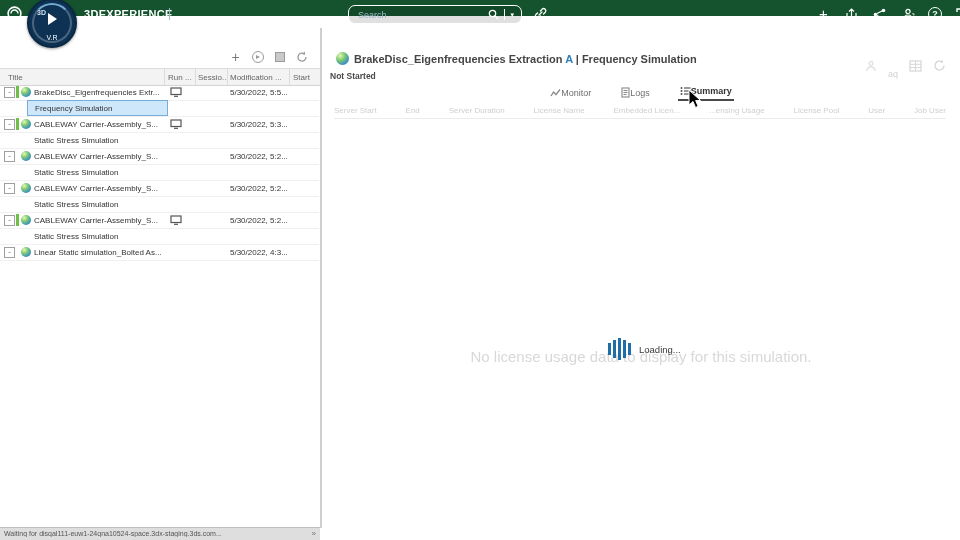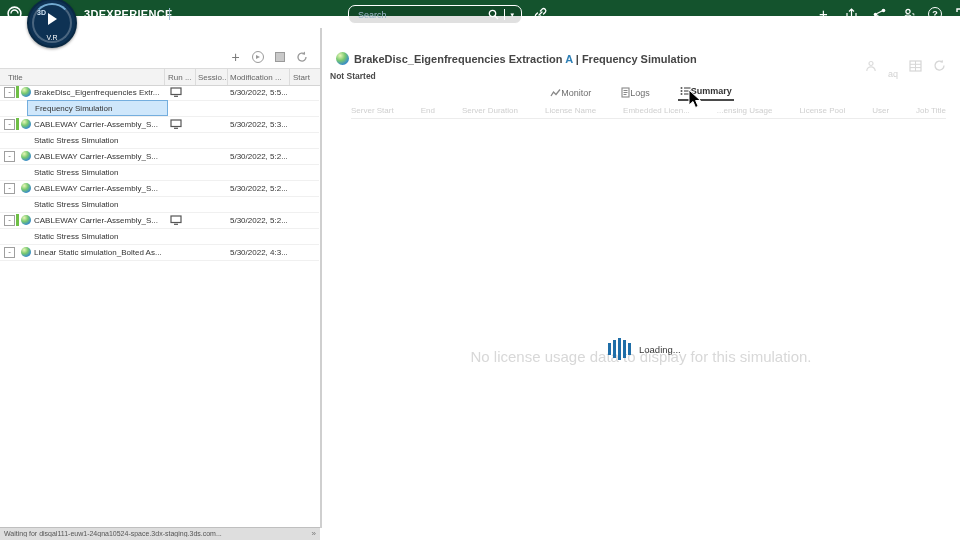--- a/index.html
+++ b/index.html
@@ -67,21 +67,21 @@
   .rp-sphere{position:absolute;left:14px;top:24px;width:13px;height:13px;}
   .rp-title{position:absolute;left:32px;top:25px;font-size:11px;font-weight:bold;color:#454545;white-space:nowrap;}
   .rp-title .rev{color:#2e7fb5;}
   .rp-status{position:absolute;left:8px;top:43px;font-size:8.5px;font-weight:bold;color:#4a4a4a;}
   .rp-fadeicons{position:absolute;top:24px;right:14px;display:flex;align-items:center;gap:11px;color:#d6d6d6;}
   .rp-fadeicons .fi{display:flex;align-items:center;justify-content:center;}
   .fi-translate{font-size:9px;color:#d2d2d2;letter-spacing:0;margin-top:17px;}
   .tabs{position:absolute;top:56px;left:0;right:0;display:flex;justify-content:center;gap:26px;}
   .tab{display:flex;align-items:flex-end;gap:0;font-size:9px;color:#6e6e6e;padding:2px 2px 3px 2px;cursor:pointer;}
   .tab.active{color:#333;border-bottom:2px solid #4a4a4a;font-weight:bold;}
-  .rtablehead{position:absolute;top:75px;left:12px;right:14px;height:15px;border-bottom:1px solid #ececec;display:flex;justify-content:space-between;align-items:center;margin-left:17px;}
+  .rtablehead{position:absolute;top:75px;left:12px;right:14px;height:15px;border-bottom:1px solid #ececec;display:flex;justify-content:space-between;align-items:center;}
   .rtablehead span{font-size:8px;color:#cfcfcf;white-space:nowrap;}
   .empty{position:absolute;top:320px;left:0;right:0;text-align:center;font-size:15px;color:#d8d8d8;}
   .loading{position:absolute;top:308px;left:286px;height:26px;display:flex;align-items:center;gap:2px;}
   .lb{width:3px;background:#1f6ea8;transform-origin:center;animation:pulse 1s infinite ease-in-out;}
   .lb1{height:12px;animation-delay:0s;}.lb2{height:18px;animation-delay:.12s;}.lb3{height:22px;animation-delay:.24s;}
   .lb4{height:18px;animation-delay:.36s;}.lb5{height:12px;animation-delay:.48s;}
   @keyframes pulse{0%,100%{transform:scaleY(.55);}50%{transform:scaleY(1);}}
   .ltext{margin-left:6px;font-size:9.5px;color:#3a3a3a;}
   .cursor{position:absolute;left:688px;top:89px;z-index:60;pointer-events:none;}
 </style>
@@ -330,21 +330,21 @@
 
   <div class="rtablehead">
     <span>Server Start</span>
     <span>End</span>
     <span>Server Duration</span>
     <span>License Name</span>
     <span>Embedded Licen...</span>
     <span>...ensing Usage</span>
     <span>License Pool</span>
     <span>User</span>
-    <span>Job Title</span>
+    <span>Job User</span>
   </div>
 
   <div class="empty">No license usage data to display for this simulation.</div>
 
   <div class="loading">
     <span class="lb lb1"></span>
     <span class="lb lb2"></span>
     <span class="lb lb3"></span>
     <span class="lb lb4"></span>
     <span class="lb lb5"></span>

